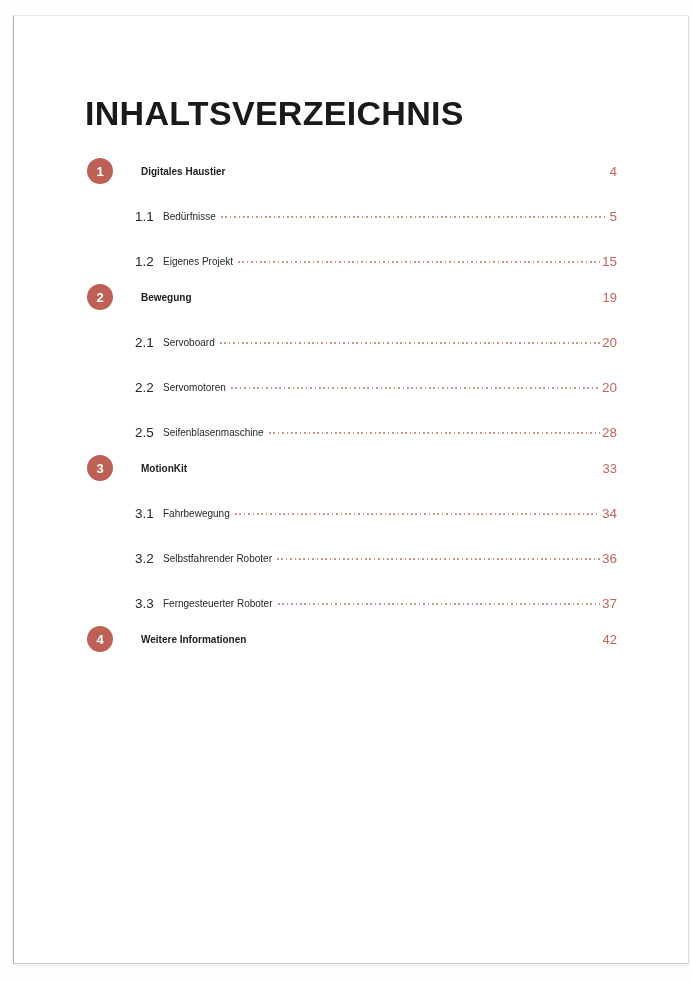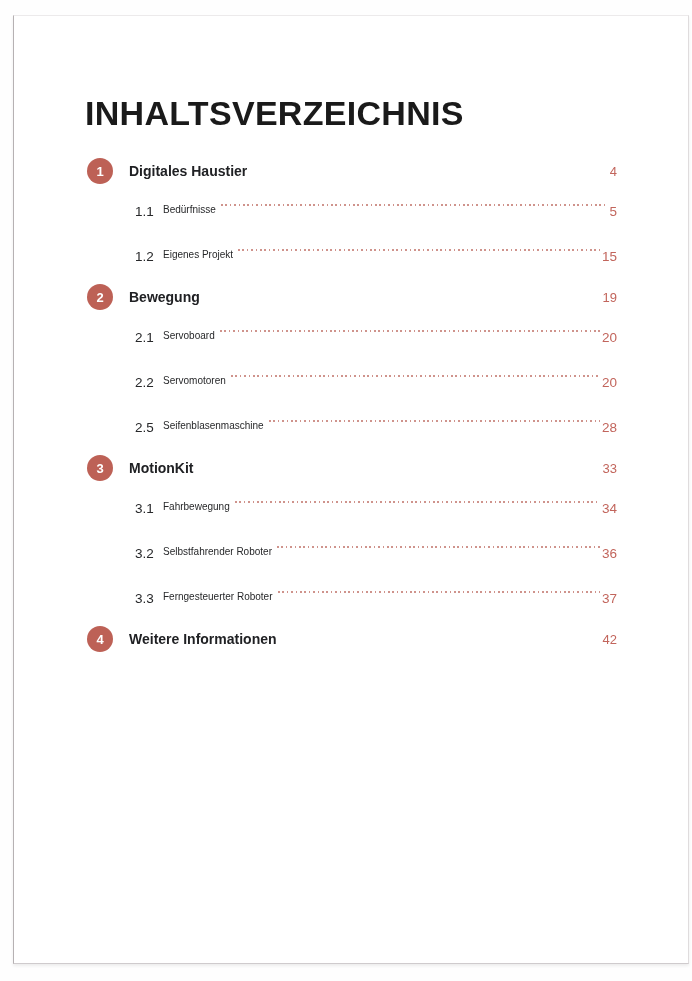--- a/index.html
+++ b/index.html
@@ -70,34 +70,34 @@
     justify-content: center;
     margin-left: 2px;
     flex: 0 0 26px;
   }
   .badge-num {
     font-size: 13px;
     font-weight: 700;
     line-height: 1;
   }
   .sec-title {
-    margin-left: 16px;
-    font-size: 14px;
+    margin-left: 28px;
+    font-size: 10px;
     font-weight: 700;
     color: var(--ink);
   }
   .sec-page {
     margin-left: auto;
     font-size: 13px;
     font-weight: 500;
     color: var(--pagenum);
   }
   .toc-sub {
     display: flex;
-    align-items: flex-start;
+    align-items: center;
     height: 25px;
     padding-left: 50px;
     cursor: pointer;
     margin-top: 20px;
   }
   .sub-num {
     flex: 0 0 28px;
     font-size: 13.5px;
     color: #27282a;
   }

